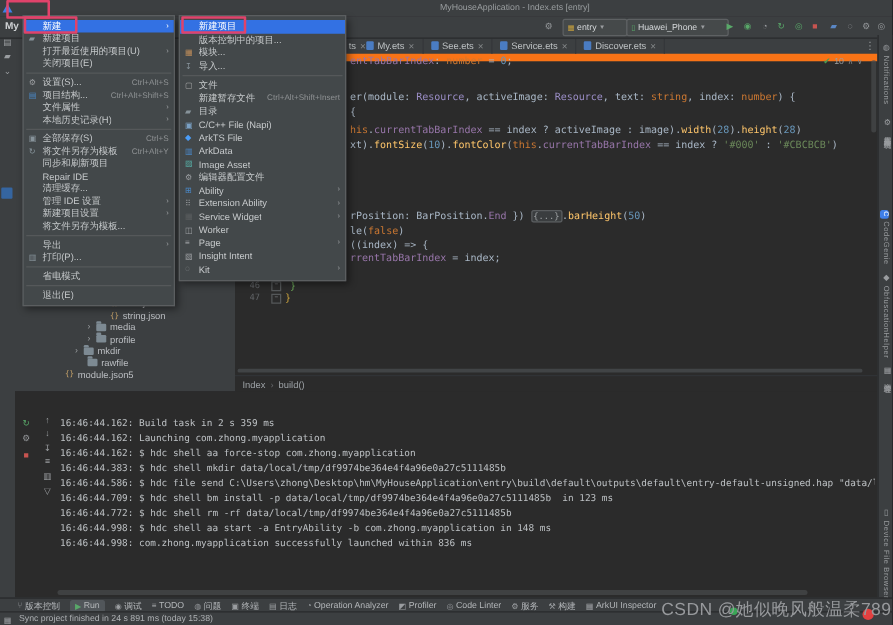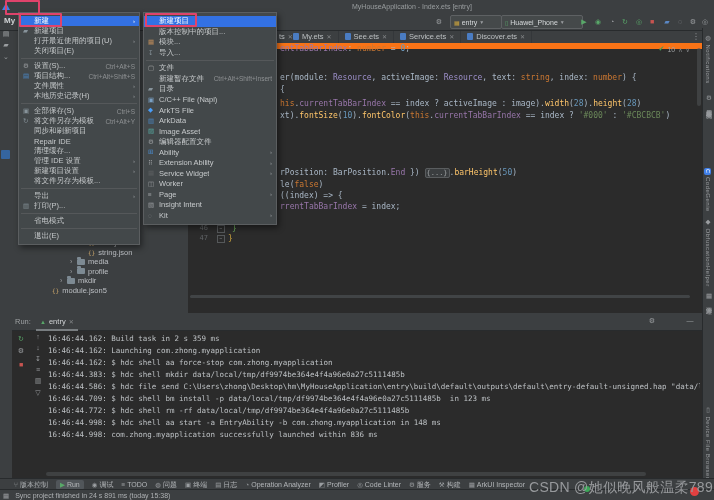--- a/index.html
+++ b/index.html
@@ -174,20 +174,24 @@
         </div>
         <div class="tree-item" style="padding-left: 58px;">
           <span class="chev">›</span>
           <span class="fold-ico"></span>
           <span>profile</span>
         </div>
         <div class="tree-item" style="padding-left: 48px;">
           <span class="chev">›</span>
           <span class="fold-ico"></span>
           <span>mkdir</span>
+        </div>
+        <div class="tree-item" style="padding-left: 58px;">
+          <span class="fold-ico"></span>
+          <span>rawfile</span>
         </div>
         <div class="tree-item" style="padding-left: 40px;">
           <span class="json-ico">{}</span>
           <span>module.json5</span>
         </div>
       </div>
   </div>
 
   <div class="editor">
     <div class="tabbar">
@@ -239,33 +243,28 @@
     <div id="gutter">
         <span class="gut" style="top: 194px; left: 2px;">46</span>
         <span class="foldbox" style="top: 195px; left: 29px;">−</span>
         <span class="brace" style="top: 194px; left: 44px; color: rgb(111, 174, 91);">}</span>
         <span class="gut" style="top: 204px; left: 2px;">47</span>
         <span class="foldbox" style="top: 205px; left: 29px;">−</span>
         <span class="brace" style="top: 204px; left: 40px; color: rgb(201, 162, 61);">}</span>
       </div>
     <div class="vscroll"></div>
     <div class="hscroll"></div>
+    <div class="crumbs">
+      <span>Index</span>
+      <span style="color:#6a6d6f;">›</span>
+      <span>build()</span>
+    </div>
   </div>
 
   <div class="runpanel">
-    <div class="runhead">
-      <span class="runlabel">Run:</span>
-      <span class="runtab">
-        <span style="color:#59a869;font-size:6px;">▲</span>
-        <span>entry</span>
-        <span class="tab-x">✕</span>
-      </span>
-      <span class="runic gy" style="right:44px;top:4px;">⚙</span>
-      <span class="runic gy" style="right:6px;top:4px;">—</span>
-    </div>
     <span class="runic g" style="left:3px;top:22px;">↻</span>
     <span class="runic gy" style="left:3px;top:34px;">⚙</span>
     <span class="runic r" style="left:3px;top:48px;">■</span>
     <span class="runic gy" style="left:20px;top:20px;">↑</span>
     <span class="runic gy" style="left:20px;top:31px;">↓</span>
     <span class="runic gy" style="left:20px;top:42px;">↧</span>
     <span class="runic gy" style="left:20px;top:53px;">≡</span>
     <span class="runic gy" style="left:20px;top:64px;">▥</span>
     <span class="runic gy" style="left:20px;top:76px;">▽</span>
     <div class="console" id="console">

